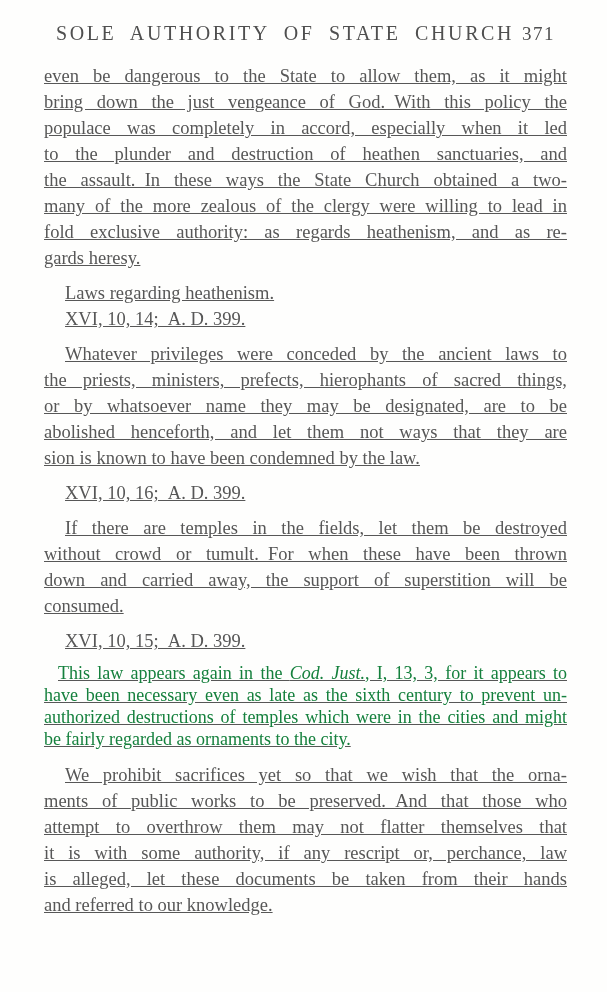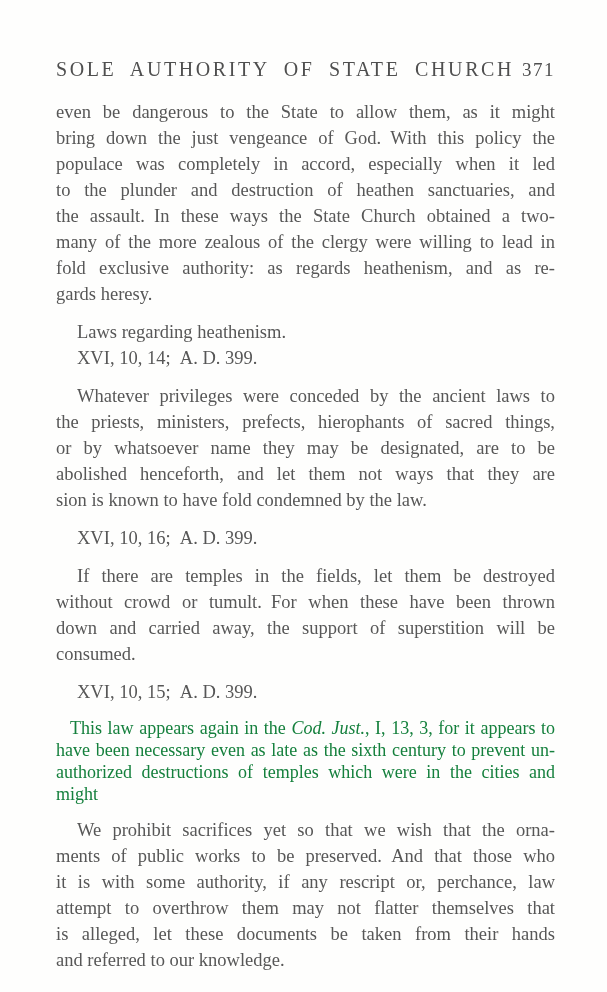--- a/index.html
+++ b/index.html
@@ -9,42 +9,42 @@
   }
   .page {
     position: relative;
     width: 607px;
     height: 992px;
     background: #fefefd;
     overflow: hidden;
     font-family: "Liberation Serif", "DejaVu Serif", serif;
     color: #575757;
     box-sizing: border-box;
-    padding: 56px 40px 0 44px;
+    padding: 20px 40px 0 44px;
   }
   .running-head {
     display: flex;
     justify-content: center;
     align-items: baseline;
     color: #4f4f4f;
     font-size: 20px;
     line-height: 27px;
     margin-bottom: 16px;
     white-space: nowrap;
   }
   .running-head .title {
     letter-spacing: 2.6px;
     word-spacing: 7px;
   }
   .running-head .folio {
     margin-left: 8px;
     letter-spacing: 1.5px;
     font-size: 19px;
   }
-  .block { margin: 12px; }
+  .block { margin: 0; text-decoration: underline; }
   .block.paragraph, .block.note { text-align: justify; }
   .block.citation { margin-top: 9px; }
   .block.paragraph { margin-top: 9px; }
   .block.paragraph:first-of-type { margin-top: 0; }
   .block.note { margin-top: 8px; }
   .block.paragraph.last-block { margin-top: 12px; }
 
   .line {
     font-size: 18.5px;
     line-height: 26px;
@@ -89,41 +89,42 @@
       </div>
       <div class="block citation">
         <div class="line"><span>Laws regarding heathenism.</span></div>
         <div class="line last"><span>XVI, 10, 14; A. D. 399.</span></div>
       </div>
       <div class="block paragraph">
         <div class="line indent"><span>Whatever privileges were conceded by the ancient laws to</span></div>
         <div class="line"><span>the priests, ministers, prefects, hierophants of sacred things,</span></div>
         <div class="line"><span>or by whatsoever name they may be designated, are to be</span></div>
         <div class="line"><span>abolished henceforth, and let them not ways that they are</span></div>
-        <div class="line last"><span>sion is known to have fold condemned by the law.</span></div>
+        <div class="line last"><span>sion is known to have been condemned by the law.</span></div>
       </div>
       <div class="block citation">
         <div class="line last indent"><span>XVI, 10, 16; A. D. 399.</span></div>
       </div>
       <div class="block paragraph">
         <div class="line indent"><span>If there are temples in the fields, let them be destroyed</span></div>
         <div class="line"><span>without crowd or tumult. For when these have been thrown</span></div>
         <div class="line"><span>down and carried away, the support of superstition will be</span></div>
         <div class="line last"><span>consumed.</span></div>
       </div>
       <div class="block citation">
         <div class="line last indent"><span>XVI, 10, 15; A. D. 399.</span></div>
       </div>
       <div class="block note">
         <div class="line indent"><span>This law appears again in the </span><span class="italic">Cod. Just.</span><span>, I, 13, 3, for it appears to</span></div>
         <div class="line"><span>have been necessary even as late as the sixth century to prevent un-</span></div>
         <div class="line"><span>authorized destructions of temples which were in the cities and might</span></div>
+        <div class="line last"><span>be fairly regarded as ornaments to the city.</span></div>
       </div>
       <div class="block paragraph last-block">
         <div class="line indent"><span>We prohibit sacrifices yet so that we wish that the orna-</span></div>
         <div class="line"><span>ments of public works to be preserved. And that those who</span></div>
+        <div class="line"><span>attempt to overthrow them may not flatter themselves that</span></div>
         <div class="line"><span>it is with some authority, if any rescript or, perchance, law</span></div>
-        <div class="line"><span>attempt to overthrow them may not flatter themselves that</span></div>
         <div class="line"><span>is alleged, let these documents be taken from their hands</span></div>
         <div class="line last"><span>and referred to our knowledge.</span></div>
       </div>
     </div>
 </div>
 
 </body></html>

